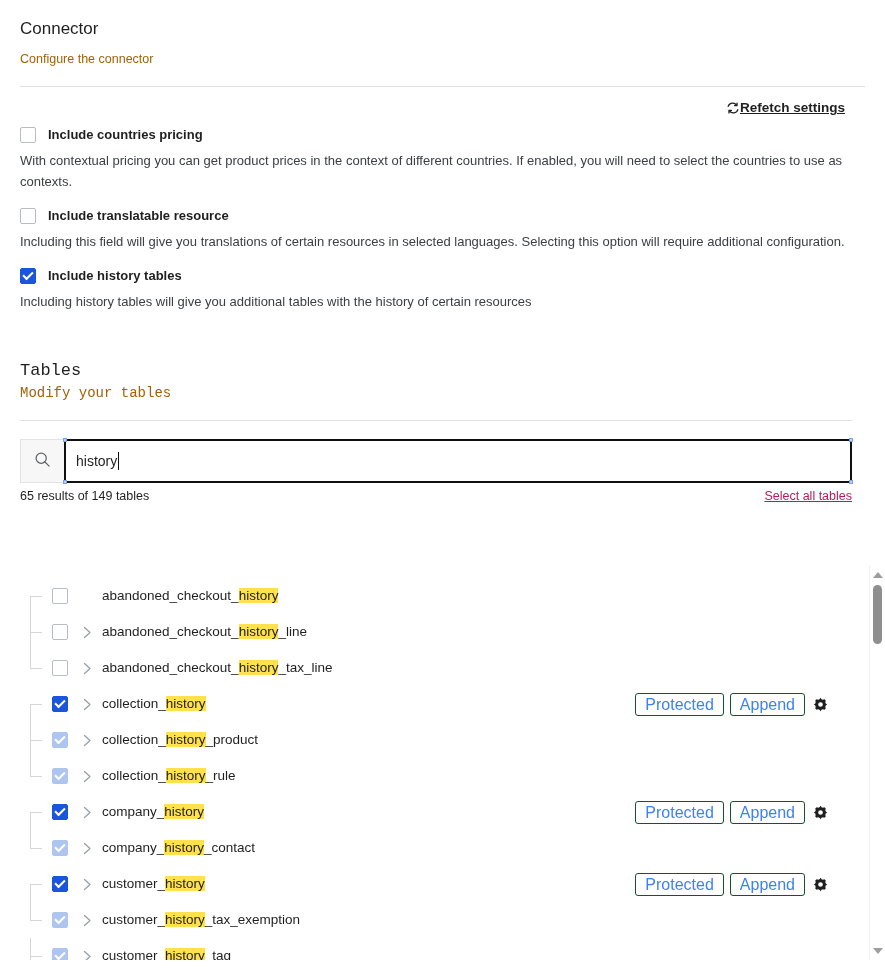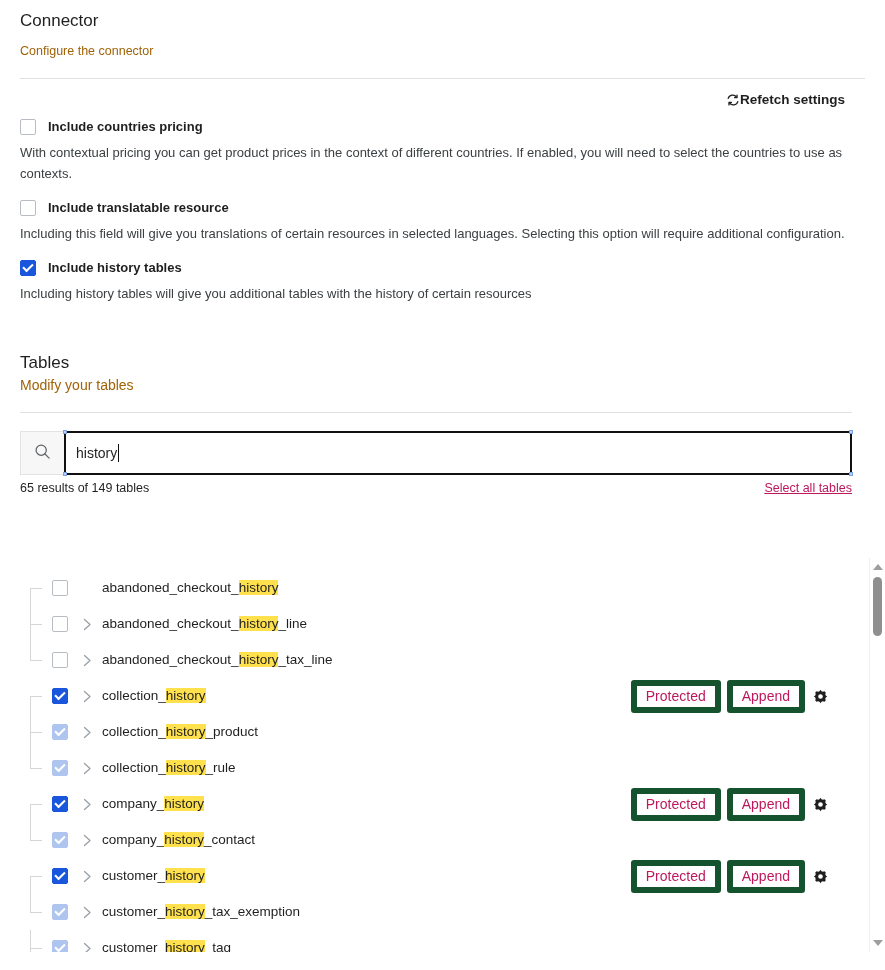--- a/index.html
+++ b/index.html
@@ -10,39 +10,40 @@
     font-family: "Liberation Sans", sans-serif;
     color: #1a1a1a;
     overflow: hidden;
   }
   .page { position: relative; width: 885px; height: 970px; }
 
   
   .section-head { padding: 0 20px; }
   .section-title {
     font-size: 17px; font-weight: 400; color: #1f1f1f;
-    margin: 10px 0 0 0; line-height: 22px;
+    margin: 18px 0 0 0; line-height: 22px;
   }
   .section-sub {
     font-size: 12.5px; color: #a16207; margin-top: 11px; line-height: 17px;
   }
   .hr {
     height: 1px; background: #e0e0e0; margin: 18px 20px 0 20px;
   }
 
   
   .refetch-row {
     display: flex; justify-content: flex-end; align-items: center;
     padding: 13px 40px 0 20px;
   }
   .refetch-btn {
     display: inline-flex; align-items: center; 
     font-size: 13.5px; font-weight: 600; color: #1f1f1f;
     cursor: pointer; background: none; border: none; padding: 0;
     font-family: "Liberation Sans", sans-serif;
+    text-decoration: underline;
   }
   .refetch-btn svg { display: block; }
 
   
   .opts { padding: 12px 20px 0 20px; }
   .opt-row { display: flex; align-items: center; gap: 12px; margin-top: 16px; }
   .opt-row:first-child { margin-top: 0; }
   .opt-label { font-size: 13px; font-weight: 700; color: #1f1f1f; line-height: 16px; }
   .opt-desc {
     font-size: 13px; color: #3c4043; line-height: 21px;
@@ -62,21 +63,21 @@
     transform: rotate(-45deg) translate(1px, -1px);
   }
   .cb.child-checked { background: #aec5f0; border-color: #aec5f0; }
   .cb.child-checked::after {
     content: ""; width: 8px; height: 4px;
     border-left: 2px solid #fff; border-bottom: 2px solid #fff;
     transform: rotate(-45deg) translate(1px, -1px);
   }
 
   
-  .tables-head { padding: 0 20px; margin-top: 48px; }
+  .tables-head { padding: 0 20px; margin-top: 48px; font-family: Liberation Mono, monospace; }
   .tables-title { font-size: 17px; font-weight: 400; color: #1f1f1f; line-height: 22px; }
   .tables-sub { font-size: 14px; color: #a16207; margin-top: 3px; line-height: 17px; }
 
   .search-wrap {
     display: flex; margin: 0 33px 0 20px; position: relative; height: 44px;
   }
   .search-iconbox {
     width: 44px; height: 44px; background: #f7f7f7; border: 1px solid #e3e3e3;
     border-right: none; display: flex; align-items: center; justify-content: center;
     cursor: pointer;
@@ -136,21 +137,21 @@
   .chev.empty { cursor: default; }
   .rowname {
     font-size: 13.5px; color: #1f1f1f; white-space: nowrap; line-height: 20px;
   }
   .hl { background: #ffe14d; }
   .row-actions {
     position: absolute; right: 10px; top: 0; height: 36px;
     display: flex; align-items: center; gap: 6px;
   }
   .badge {
-    font-size: 14px; color: #be185d; border: 6px solid #14532d; background: #fff;
+    font-size: 16px; color: #3b82f6; border: 1px solid #14532d; background: #fff;
     border-radius: 3px; padding: 3px 9px; cursor: pointer; line-height: 15px;
     font-family: "Liberation Sans", sans-serif;
   }
   .gear { cursor: pointer; display: flex; align-items: center; padding: 0 2px; }
 
   
   .sbar {
     position: absolute; right: 0px; top: 548px; width: 16px; height: 394px;
     background: #fff; border-left: 1px solid #f0f0f0;
     display: flex; flex-direction: column; align-items: center;

